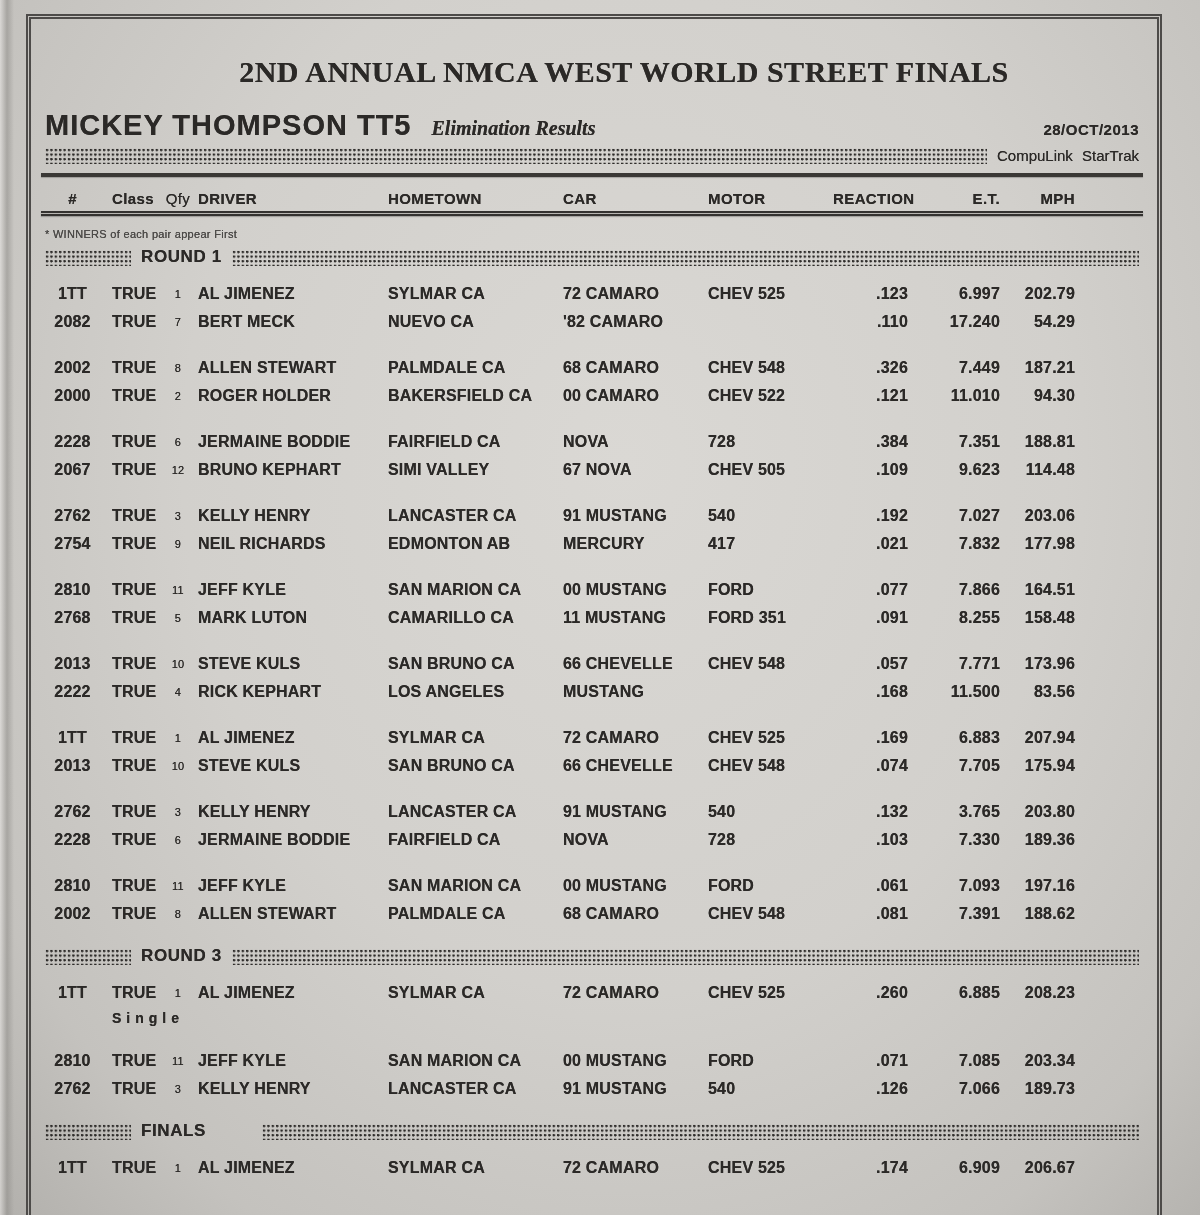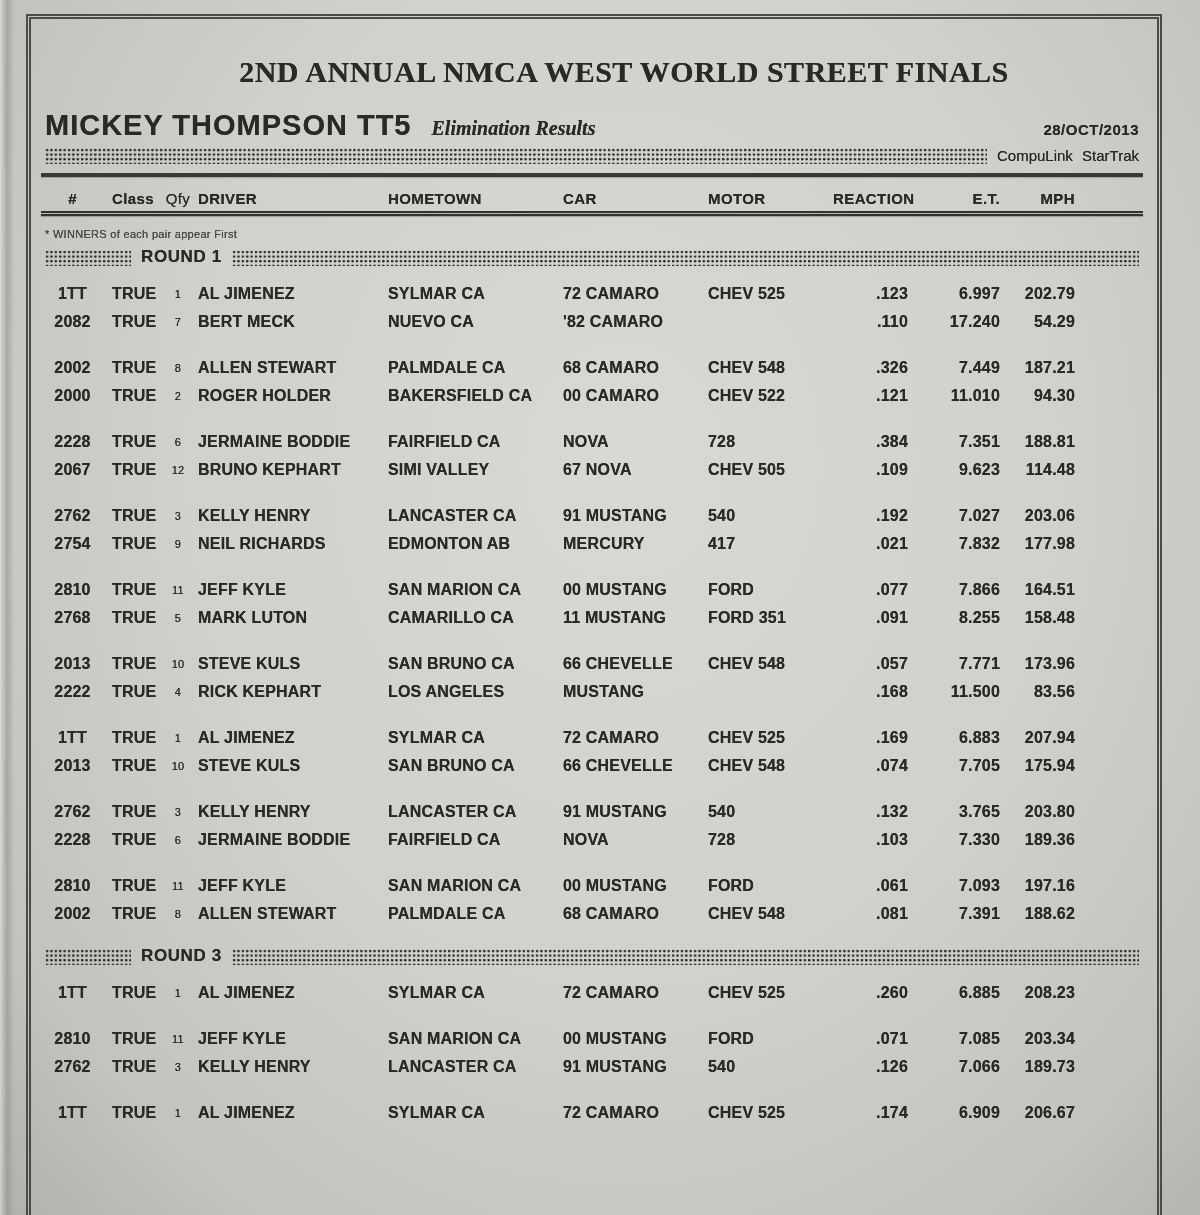--- a/index.html
+++ b/index.html
@@ -366,20 +366,24 @@
               <span class="cell c-cls">TRUE</span>
               <span class="cell c-qfy">1</span>
               <span class="cell c-driver">AL JIMENEZ</span>
               <span class="cell c-hometown">SYLMAR CA</span>
               <span class="cell c-car">72 CAMARO</span>
               <span class="cell c-motor">CHEV 525</span>
               <span class="cell c-reaction">.260</span>
               <span class="cell c-et">6.885</span>
               <span class="cell c-mph">208.23</span>
             </div>
+            <div class="grid row note-row">
+              <span class="cell c-num"></span>
+              <span class="cell c-cls note-text">Single</span>
+            </div>
           </div>
           <div class="pair">
             <div class="grid row">
               <span class="cell c-num">2810</span>
               <span class="cell c-cls">TRUE</span>
               <span class="cell c-qfy">11</span>
               <span class="cell c-driver">JEFF KYLE</span>
               <span class="cell c-hometown">SAN MARION CA</span>
               <span class="cell c-car">00 MUSTANG</span>
               <span class="cell c-motor">FORD</span>
@@ -393,20 +397,25 @@
               <span class="cell c-qfy">3</span>
               <span class="cell c-driver">KELLY HENRY</span>
               <span class="cell c-hometown">LANCASTER CA</span>
               <span class="cell c-car">91 MUSTANG</span>
               <span class="cell c-motor">540</span>
               <span class="cell c-reaction">.126</span>
               <span class="cell c-et">7.066</span>
               <span class="cell c-mph">189.73</span>
             </div>
           </div>
+          <div class="round-band finals">
+            <span class="dots lead"></span>
+            <span class="round-label">FINALS</span>
+            <span class="dots tail"></span>
+          </div>
           <div class="pair">
             <div class="grid row">
               <span class="cell c-num">1TT</span>
               <span class="cell c-cls">TRUE</span>
               <span class="cell c-qfy">1</span>
               <span class="cell c-driver">AL JIMENEZ</span>
               <span class="cell c-hometown">SYLMAR CA</span>
               <span class="cell c-car">72 CAMARO</span>
               <span class="cell c-motor">CHEV 525</span>
               <span class="cell c-reaction">.174</span>

